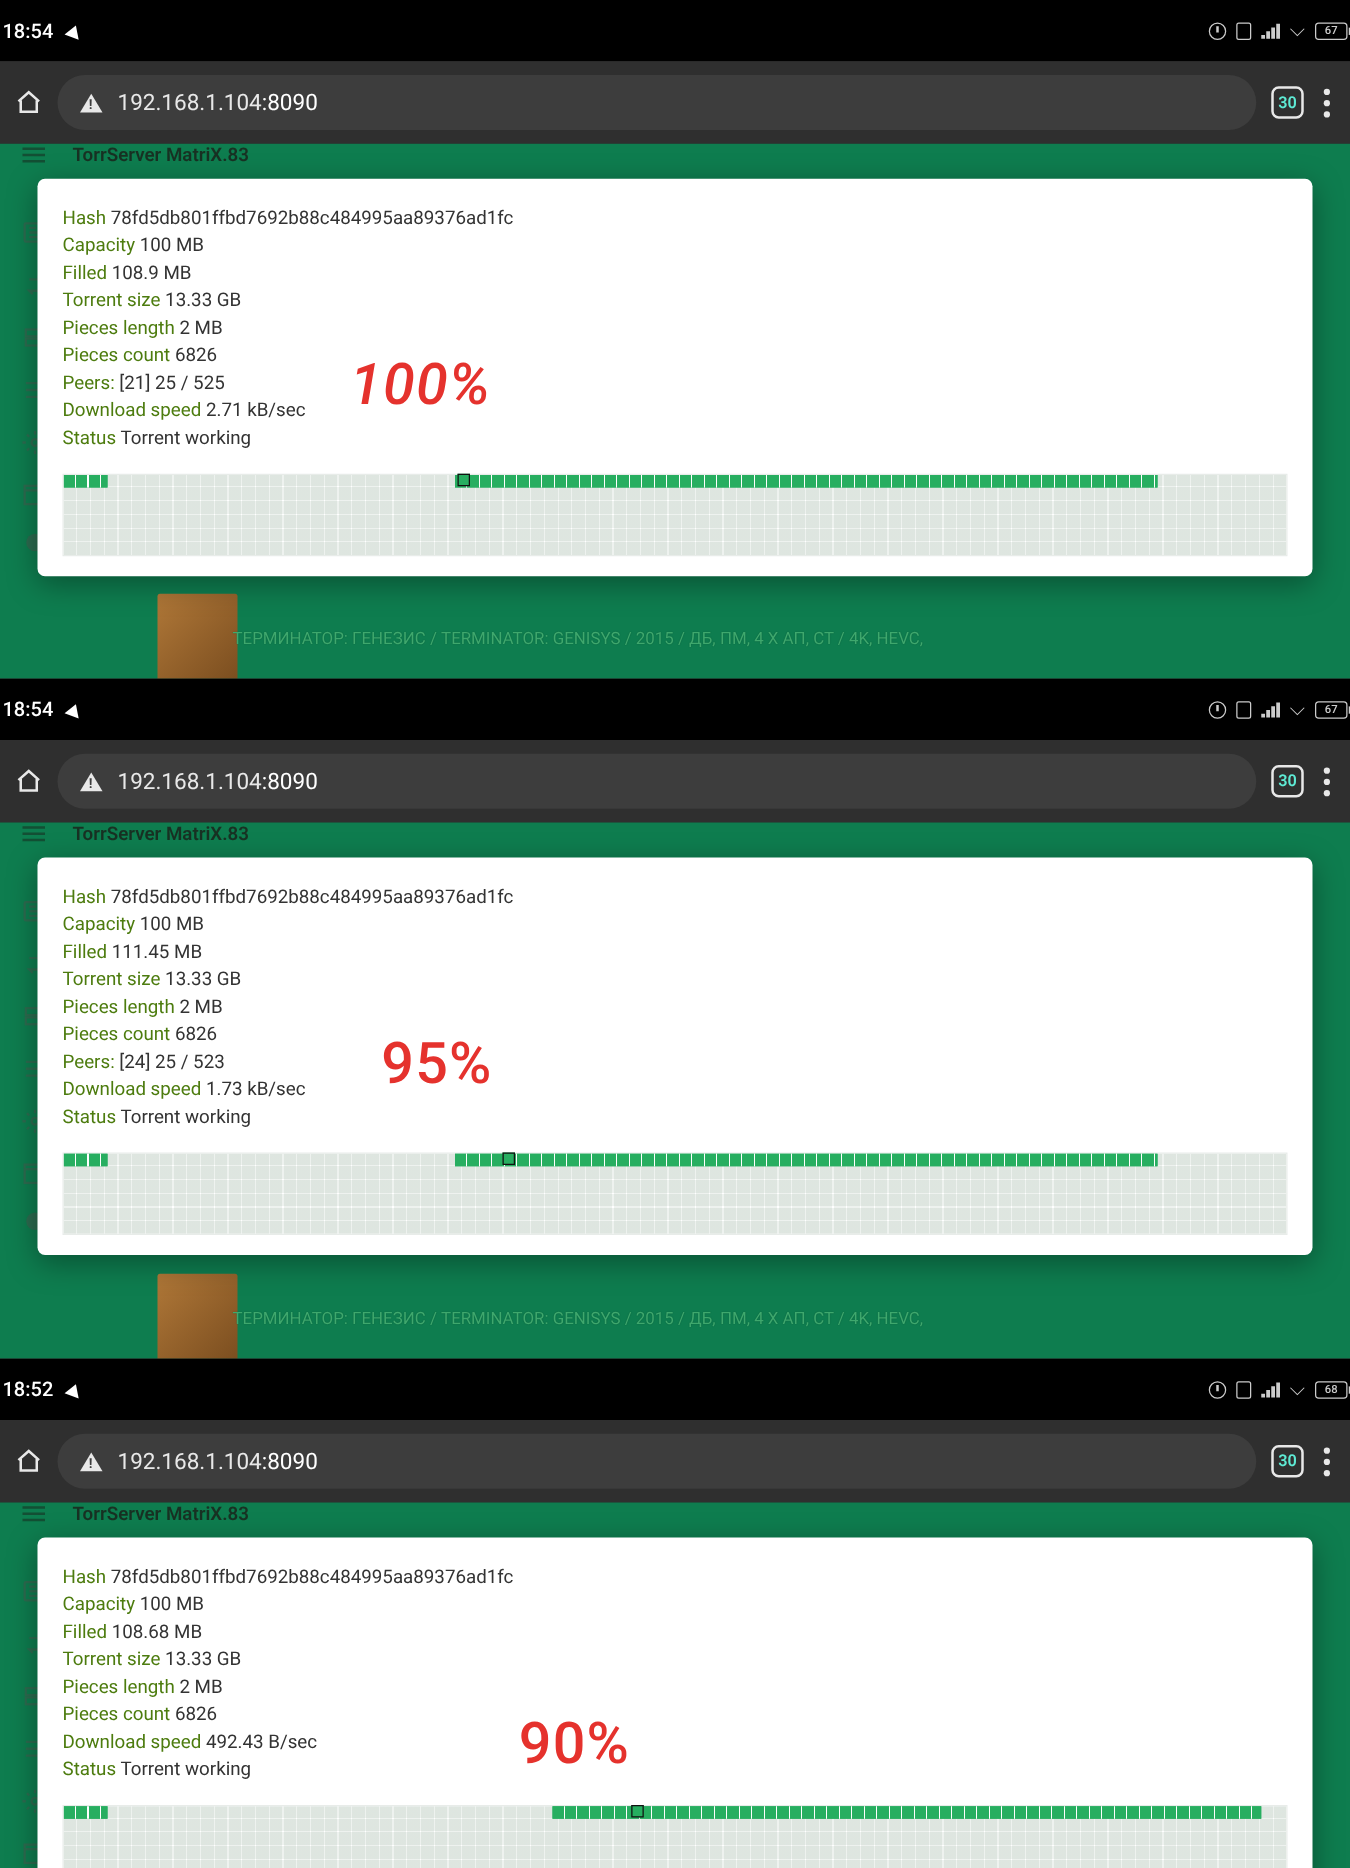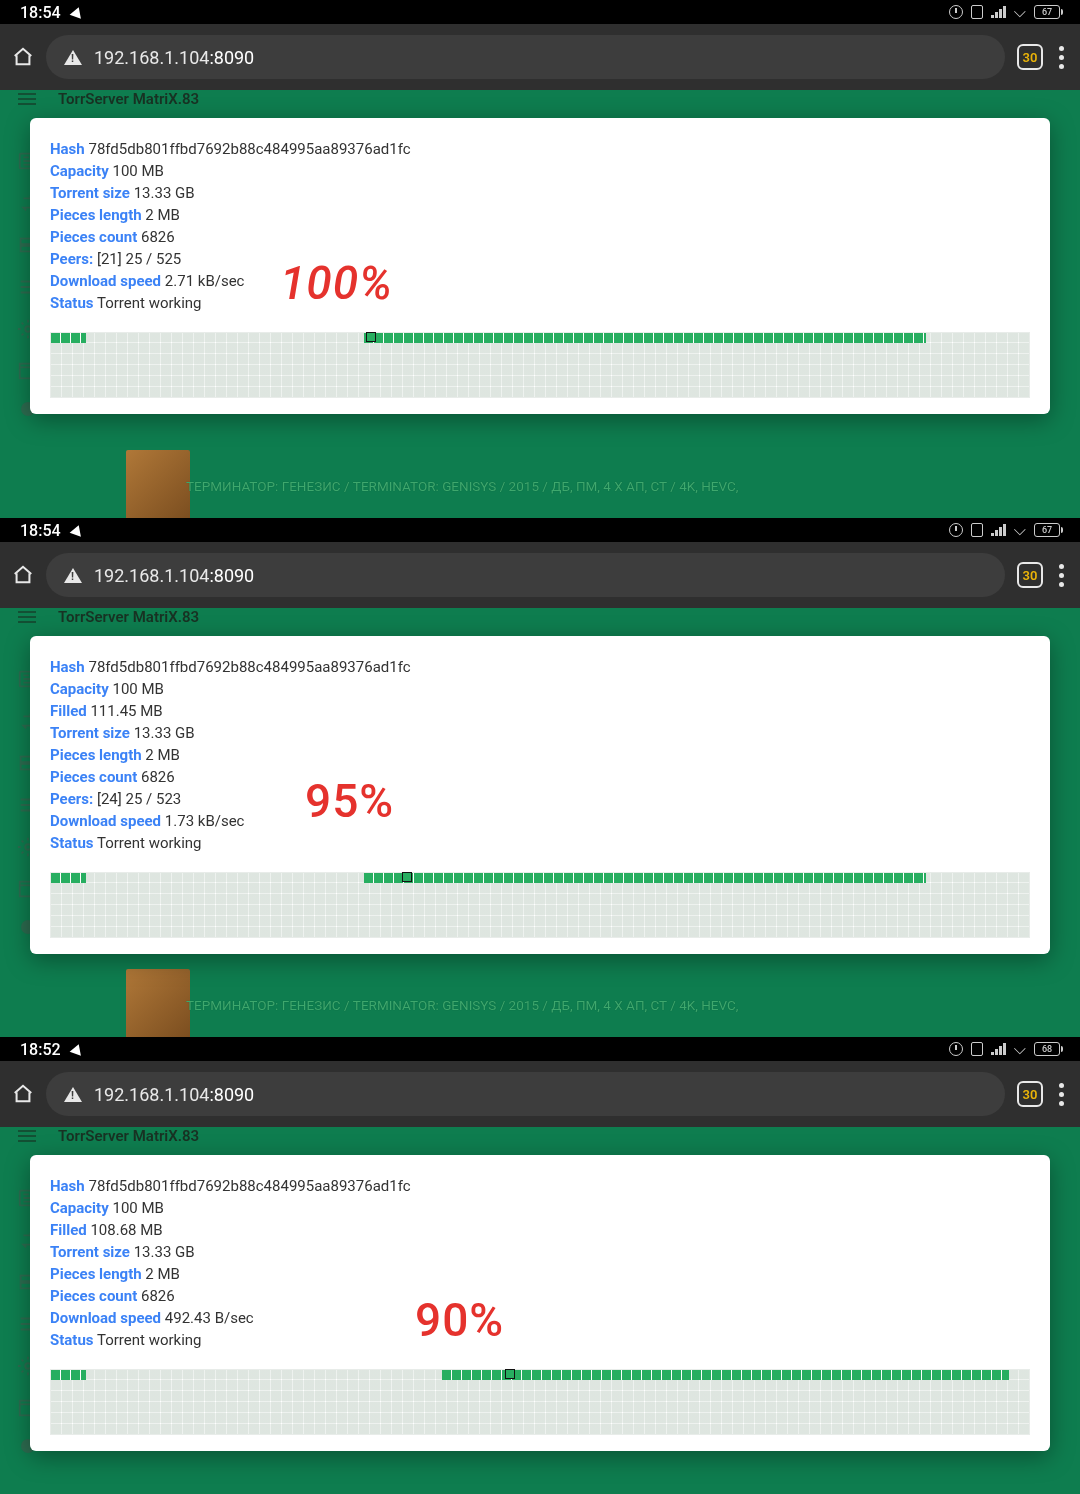--- a/index.html
+++ b/index.html
@@ -1,21 +1,21 @@
 <!DOCTYPE html>
 <html><head>
 <meta charset="utf-8">
 <style>
   * { box-sizing: border-box; margin: 0; padding: 0; }
   html, body { width: 1080px; background: #fff; font-family: Roboto, Arial, sans-serif; }
   .shot { width: 1080px; position: relative; background: #2a2a2a; }
   .statusbar {
-    height: 24px; background: #000; color: #fff;
+    height: 49px; background: #000; color: #fff;
     display: flex; align-items: center; justify-content: space-between;
-    padding: 0 20px; font-size: 16px; font-weight: 500;
+    padding: 0 2px; font-size: 16px; font-weight: 500;
   }
   .statusbar .left { display: flex; align-items: center; gap: 10px; }
   .statusbar .right { display: flex; align-items: center; gap: 8px; }
   .statusbar .telegram {
     width: 0; height: 0;
     border-left: 6px solid transparent;
     border-right: 6px solid transparent;
     border-bottom: 10px solid #fff;
     transform: rotate(20deg);
   }
@@ -59,21 +59,21 @@
     position: relative;
   }
   .url-pill .warn::after {
     content:'!'; position:absolute; left:-2px; top:2px; color:#3d3d3d;
     font-size:11px; font-weight:bold;
   }
   .url-pill .port { color: #ffffff; }
   .tabcount {
     width: 26px; height: 26px; border: 2px solid #e8e8e8; border-radius: 6px;
     display: flex; align-items: center; justify-content: center;
-    color: #eab308; font-size: 13px; font-weight: 600;
+    color: #5eead4; font-size: 13px; font-weight: 600;
   }
   .kebab { display: flex; flex-direction: column; gap: 4px; padding: 0 4px; }
   .kebab span { width: 5px; height: 5px; background: #e8e8e8; border-radius: 50%; }
 
   .greenarea {
     background: #0e7d4f; min-height: 330px; position: relative; overflow: hidden;
   }
   .gheader {
     height: 28px; padding: 6px 18px 16px; display:flex; align-items:center; gap:22px;
     color:#1a2a1f; font-size:15px; font-weight:600; opacity:.9;
@@ -89,21 +89,21 @@
   .sidebar .sic { width:22px;height:22px;opacity:.5; }
   .sidebar .dot{width:14px;height:14px;border-radius:50%;background:#4a5a4f;opacity:.5}
 
   .card {
     position: absolute; left: 30px; right: 30px; top: 28px;
     background: #fff; border-radius: 6px;
     box-shadow: 0 6px 24px rgba(0,0,0,.35);
     padding: 20px 20px 16px;
   }
   .stats { font-size: 15px; line-height: 22px; color: #333; }
-  .stats b { color: #3b82f6; font-weight: 700; text-align: center; }
+  .stats b { color: #4d7c0f; font-weight: 400; text-align: center; }
   .pct {
     position: absolute; color: #e5322d; font-size: 46px; font-weight: 500;
     letter-spacing: 1px;
   }
   .track {
     margin-top: 18px; height: 66px; width: 100%;
     background: repeating-linear-gradient(90deg,#eef2ef 0,#eef2ef 10px,#fff 10px,#fff 11px),
                 repeating-linear-gradient(0deg,#eef2ef 0,#eef2ef 10px,#fff 10px,#fff 11px);
     background-blend-mode: multiply;
     position: relative;
@@ -212,20 +212,21 @@
 
       <div class="poster"></div>
       <div class="bgrow">
         <span>ТЕРМИНАТОР: ГЕНЕЗИС / TERMINATOR: GENISYS / 2015 / ДБ, ПМ, 4 Х АП, СТ / 4K, HEVC,</span>
       </div>
 
       <div class="card">
         <div class="stats">
           <div><b>Hash</b> <span>78fd5db801ffbd7692b88c484995aa89376ad1fc</span></div>
           <div><b>Capacity</b> <span>100 MB</span></div>
+          <div><b>Filled</b> <span>108.9 MB</span></div>
           <div><b>Torrent size</b> <span>13.33 GB</span></div>
           <div><b>Pieces length</b> <span>2 MB</span></div>
           <div><b>Pieces count</b> <span>6826</span></div>
           <div><b>Peers:</b> <span>[21] 25 / 525</span></div>
           <div><b>Download speed</b> <span>2.71 kB/sec</span></div>
           <div><b>Status</b> <span>Torrent working</span></div>
         </div>
         <div class="pct" style="left: 250px; top: 138px; font-style: italic;">100%</div>
         <div class="track">
           <div class="chunk" style="left: 0%; width: 3.6%; background-image: repeating-linear-gradient(90deg, rgb(39, 174, 96) 0px, rgb(39, 174, 96) 9px, rgb(255, 255, 255) 9px, rgb(255, 255, 255) 10px);"></div>

